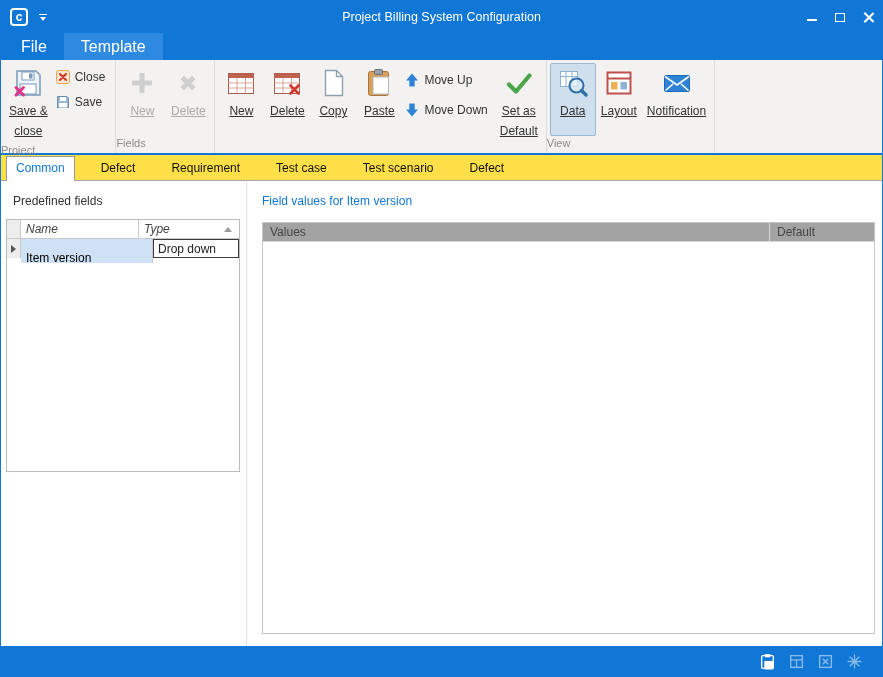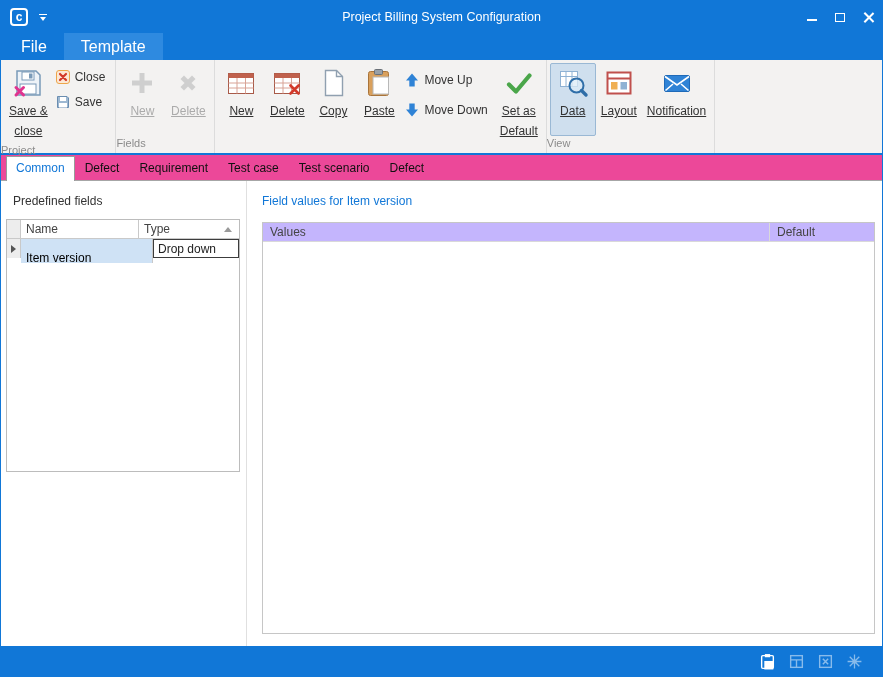--- a/index.html
+++ b/index.html
@@ -45,50 +45,50 @@
   .bigbtn .bicon { width:32px; height:32px; flex:0 0 auto; }
   .blabel { margin-top:2px; text-align:center; line-height:20px; white-space:pre-line; color:#333;text-decoration:underline; }
   .bigbtn.disabled .blabel { color:#ababab; }
   .bigbtn.selected { background:#cfdfee; border-color:#9ab8d4; }
   .smallstack { display:flex; flex-direction:column; justify-content:flex-start; padding-top:5px; gap:7px; }
   .smallbtn { display:flex; align-items:center; gap:4px; padding:1px 7px 1px 2px; color:#333; cursor:default; }
   .smallbtn .sicon { width:16px; height:16px; flex:0 0 auto; }
   .movestack { display:flex; flex-direction:column; justify-content:flex-start; padding-top:8px; gap:12px; }
 
   
-  .doctabs { height:26px; background:#ec4899; display:flex; align-items:flex-end; padding:2px 8px 0 5px;
-             border-bottom:1px solid #a6a6a6; flex:0 0 auto; }
+  .doctabs { height:26px; background:#fde047; display:flex; align-items:flex-end; padding:2px 8px 0 5px;
+             border-bottom:1px solid #a6a6a6; flex:0 0 auto;gap:16px; }
   .dtab { padding:4px 9px 5px; color:#111; border:1px solid transparent; border-bottom:none; cursor:default; }
   .dtab.selected { color:#1177d7; background:#fff; border-color:#9a9a9a; margin-bottom:-1px; padding-bottom:6px; }
 
   
   .content { flex:1; display:flex; background:#fff; min-height:0; }
   .left-panel { width:246px; position:relative; border-right:1px solid #e0e0e0; }
   .lp-title { position:absolute; left:12px; top:13px; color:#333; }
   .lgrid { position:absolute; left:5px; top:38px; width:234px; height:253px; border:1px solid #bcbcbc;
            display:flex; flex-direction:column; background:#fff; }
-  .lgrid-header { display:flex; height:19px; border-bottom:1px solid #c9c9c9; background:#fff; flex:0 0 auto; }
+  .lgrid-header { display:flex; height:19px; border-bottom:1px solid #c9c9c9; background:#fff; flex:0 0 auto;font-style:italic; }
   .lg-ind { width:14px; background:#ededed; border-right:1px solid #c9c9c9; }
   .lg-name { width:118px; border-right:1px solid #c9c9c9; padding:2px 5px; color:#444; display:flex; align-items:center; }
   .lg-type { flex:1; padding:2px 5px; color:#444; display:flex; align-items:center; justify-content:space-between; }
   .sort-asc { width:0; height:0; border-left:4px solid transparent; border-right:4px solid transparent;
               border-bottom:5px solid #9a9a9a; margin-right:2px; }
   .lgrid-row { display:flex; height:19px; flex:0 0 auto; }
   .row-ind { width:14px; background:#ededed; border-right:1px solid #c9c9c9; display:flex;
              align-items:center; justify-content:center; }
   .row-ind-arrow { width:0; height:0; border-top:4px solid transparent; border-bottom:4px solid transparent;
                    border-left:5px solid #555; }
   .cell-name { width:132px; background:#cfe2f5; border-right:1px solid #c9c9c9; padding:12px 5px;
                display:flex; align-items:flex-start; color:#000; }
   .cell-type { flex:1; border:1px solid #3c3c3c; padding:1px 4px; display:flex; align-items:center; background:#fff; }
 
   .right-panel { flex:1; position:relative; background:#fff; }
   .rp-title { position:absolute; left:15px; top:13px; color:#1177d7; }
   .rgrid { position:absolute; left:15px; top:41px; right:7px; bottom:12px; border:1px solid #c6c6c6; background:#fff; }
-  .rgrid-header { display:flex; height:19px; background:#c4b5fd; border-bottom:1px solid #d9d9d9; }
+  .rgrid-header { display:flex; height:19px; background:#a3a3a3; border-bottom:1px solid #d9d9d9; }
   .rg-values { flex:1; border-right:1px solid #d9d9d9; padding:2px 7px; color:#444; display:flex; align-items:center; }
   .rg-default { width:104px; padding:2px 7px; color:#444; display:flex; align-items:center; }
 
   
   .statusbar { height:30px; background:#1177d7; display:flex; align-items:center; justify-content:flex-end;
                gap:9px; padding-right:18px; flex:0 0 auto; }
   .sb-btn { width:20px; height:20px; display:flex; align-items:center; justify-content:center; cursor:default; }
   .sb-dim { opacity:.5; }
 </style>
 </head>

